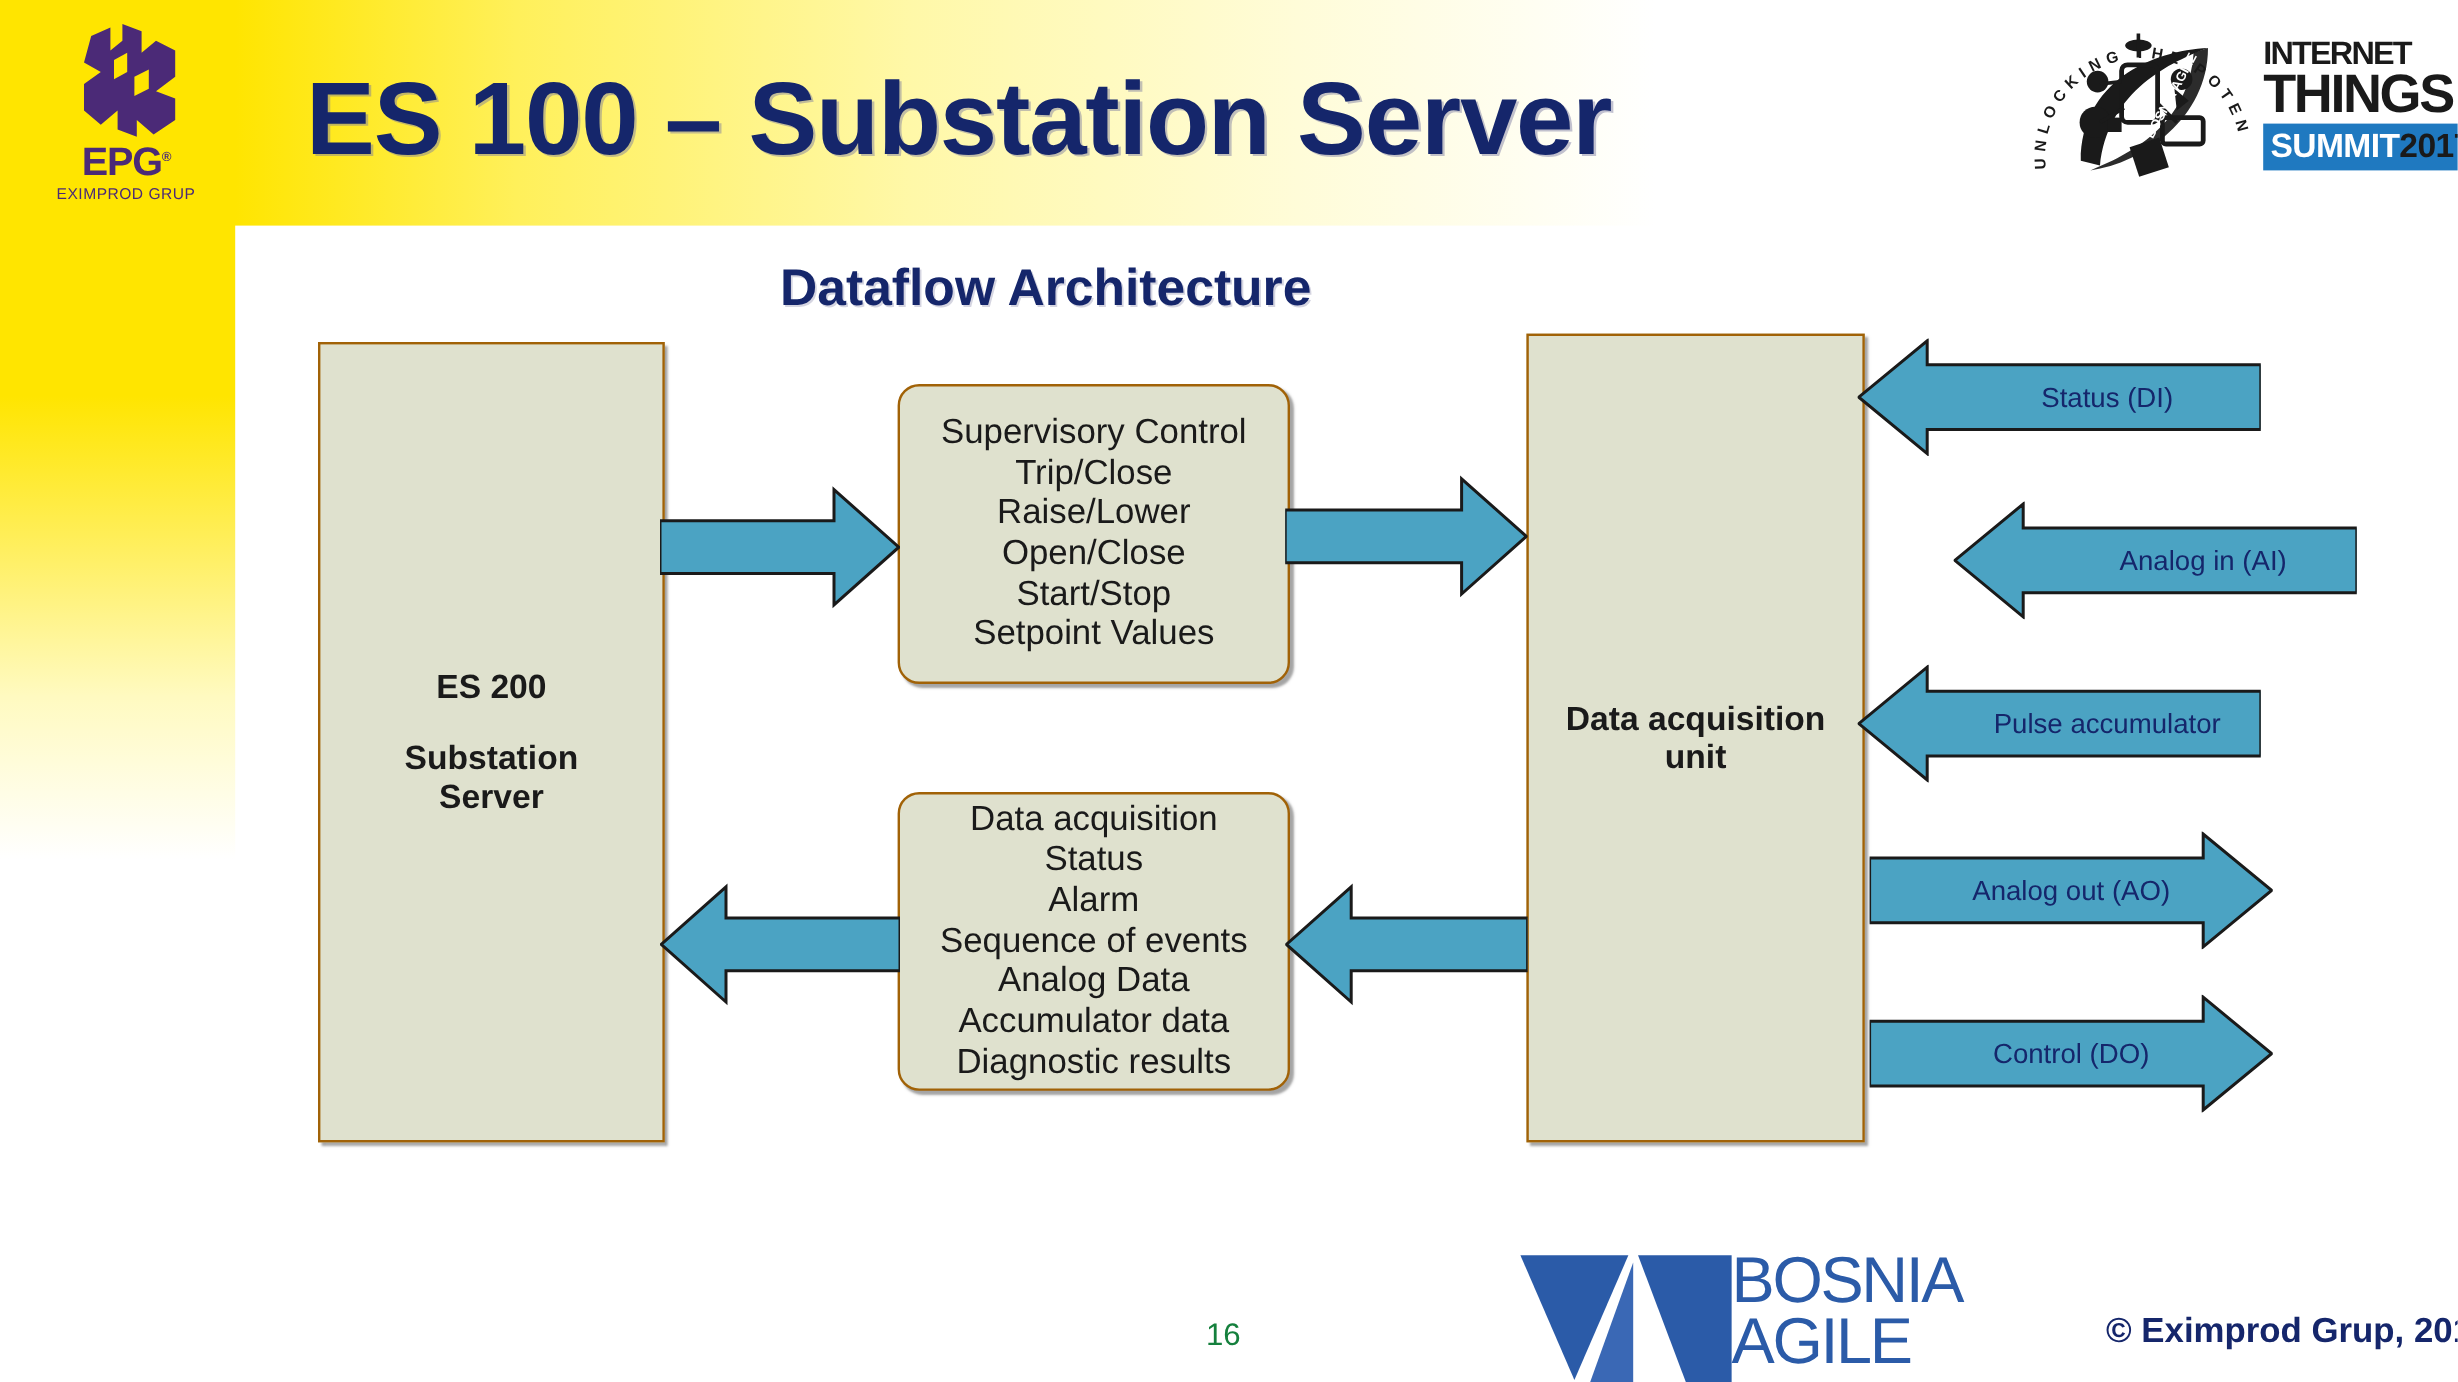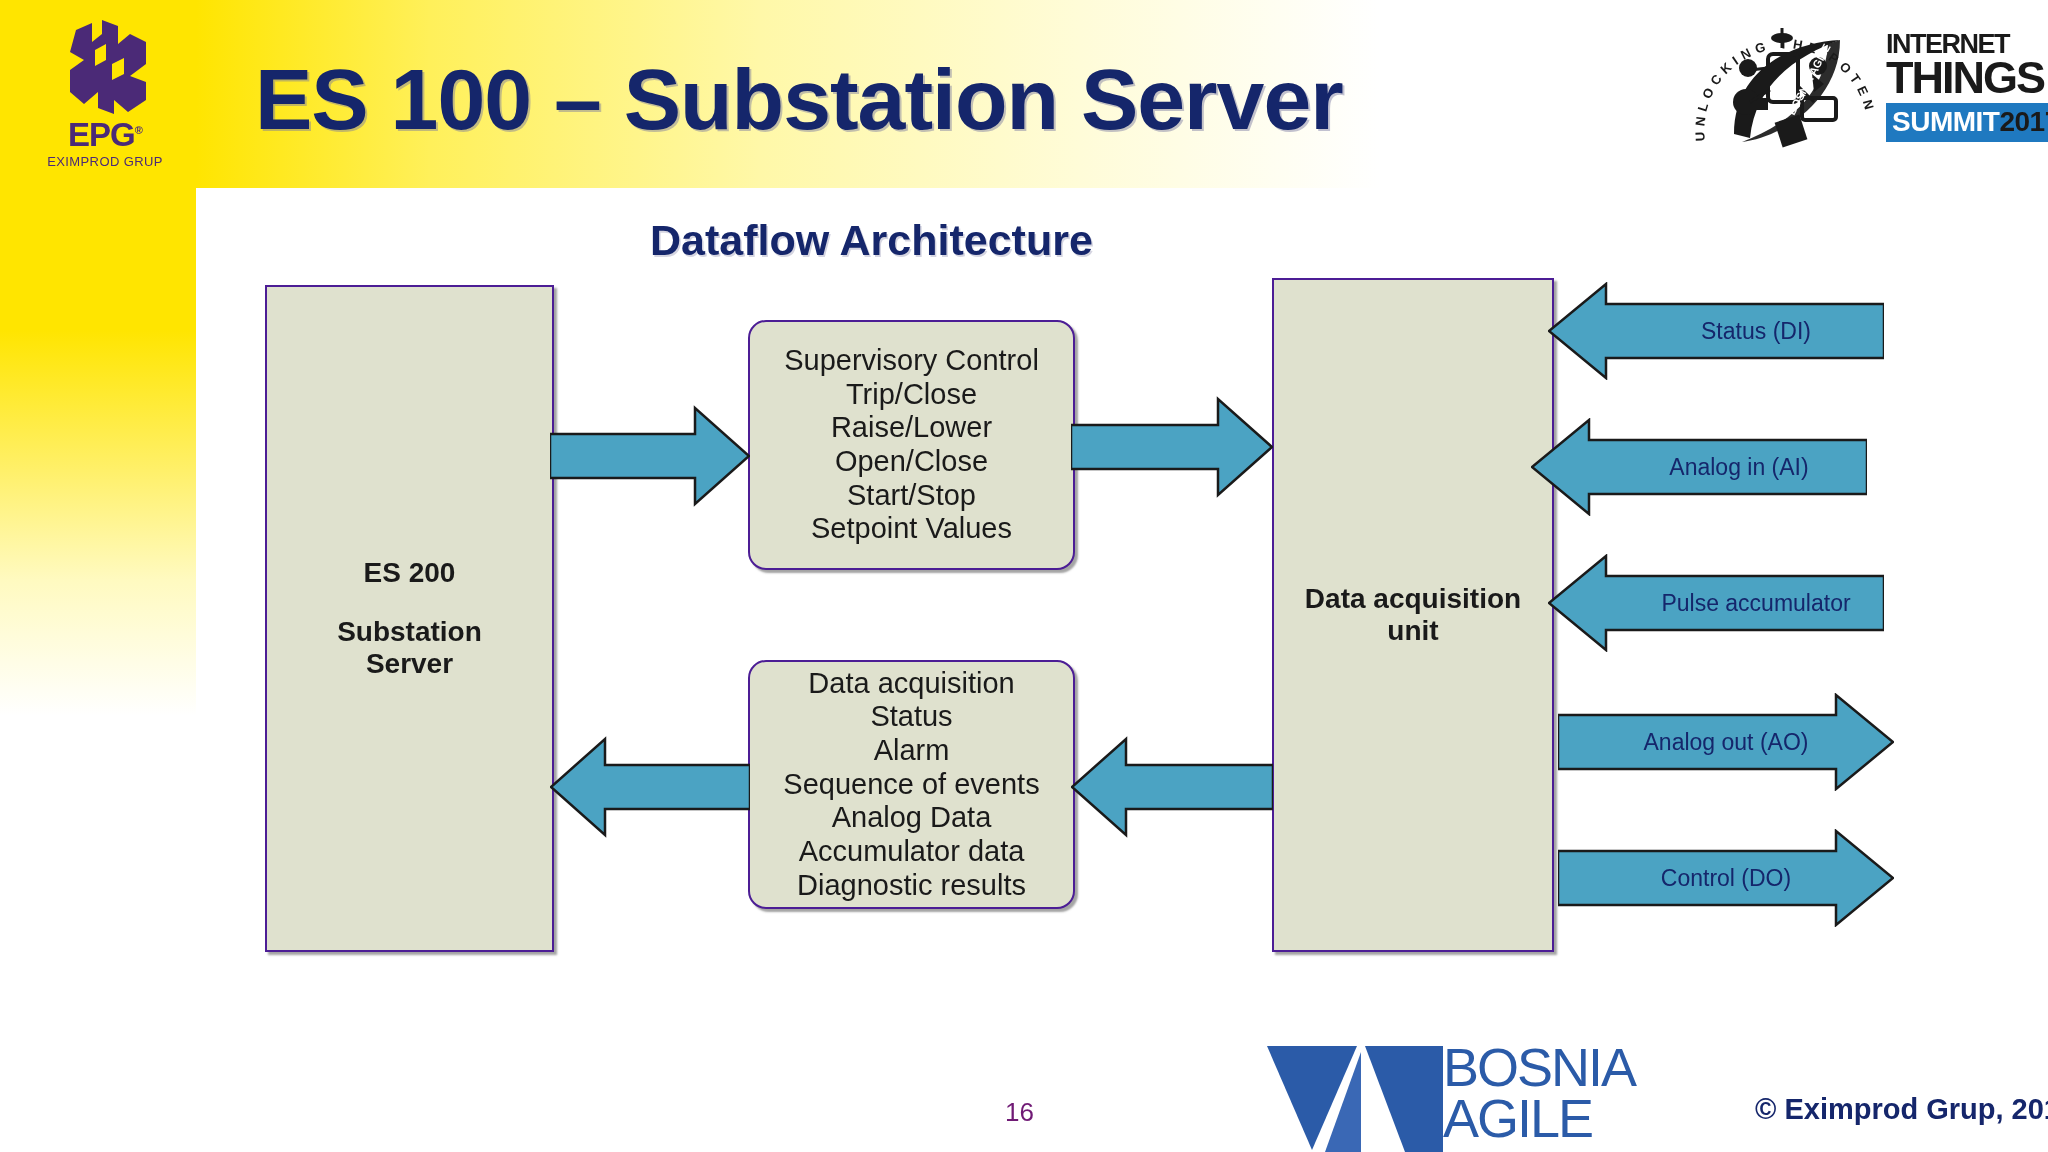--- a/index.html
+++ b/index.html
@@ -53,21 +53,21 @@
   
   .section-title{
     position:absolute;left:650px;top:216px;
     font-size:43px;font-weight:bold;color:#15266B;
     font-family:"Liberation Sans",sans-serif;white-space:nowrap;
     text-shadow:1.5px 1.5px 0 rgba(150,150,180,0.4);
   }
 
   
   .box{
-    position:absolute;background:#DFE1CE;border:2px solid #4c1d95;
+    position:absolute;background:#DFE1CE;border:2px solid #a16207;
     box-shadow:3px 3px 2px rgba(90,90,90,0.55);
     display:flex;align-items:center;justify-content:center;text-align:center;
     color:#1A1A1A;font-family:"Liberation Sans",sans-serif;
   }
   .box.round{border-radius:18px;}
   .box .lines{width:100%;line-height:1.16;}
   .box .lines div{white-space:nowrap;}
 
   #box-es200{left:265px;top:285px;width:285px;height:663px;}
   #box-es200 .lines{font-size:28px;font-weight:bold;}
@@ -85,21 +85,21 @@
   .arrow-label{
     position:absolute;left:0;top:0;width:100%;height:100%;
     display:flex;align-items:center;justify-content:center;
     font-size:23px;color:#15266B;font-family:"Liberation Sans",sans-serif;
     pointer-events:none;
   }
 
   
   .page-number{
     position:absolute;left:1005px;top:1097px;
-    font-size:26px;color:#701a75;font-family:"Liberation Sans",sans-serif;
+    font-size:26px;color:#15803d;font-family:"Liberation Sans",sans-serif;
   }
   .copyright{
     position:absolute;left:1755px;top:1093px;
     font-size:29px;font-weight:bold;color:#15266B;
     font-family:"Liberation Sans",sans-serif;white-space:nowrap;
   }
   .bosnia-logo{position:absolute;left:1265px;top:1038px;width:440px;height:114px;}
   .bosnia-mark{position:absolute;left:0;top:0;width:180px;height:114px;}
   .bosnia-text{position:absolute;left:178px;top:4px;font-family:"Liberation Sans",sans-serif;color:#2B5BA8;}
   .bosnia-text div{font-size:54px;font-weight:normal;line-height:0.95;letter-spacing:-2px;}
@@ -223,21 +223,21 @@
     </svg>
   </div>
 
   <div class="arrow" style="left:1548px;top:282px;width:336px;height:98px;">
     <svg width="336" height="98" viewBox="0 0 336 98">
       <polygon points="336,22 58,22 58,2 1,49 58,96 58,76 336,76" fill="#4BA3C3" stroke="#1A1A1A" stroke-width="2.5"></polygon>
     </svg>
     <div class="arrow-label" style="padding-left:40px;">Status (DI)</div>
   </div>
 
-  <div class="arrow" style="left:1531px;top:418px;width:336px;height:98px;">
+  <div class="arrow" style="left:1628px;top:418px;width:336px;height:98px;">
     <svg width="336" height="98" viewBox="0 0 336 98">
       <polygon points="336,22 58,22 58,2 1,49 58,96 58,76 336,76" fill="#4BA3C3" stroke="#1A1A1A" stroke-width="2.5"></polygon>
     </svg>
     <div class="arrow-label" style="padding-left:40px;">Analog in (AI)</div>
   </div>
 
   <div class="arrow" style="left:1548px;top:554px;width:336px;height:98px;">
     <svg width="336" height="98" viewBox="0 0 336 98">
       <polygon points="336,22 58,22 58,2 1,49 58,96 58,76 336,76" fill="#4BA3C3" stroke="#1A1A1A" stroke-width="2.5"></polygon>
     </svg>

